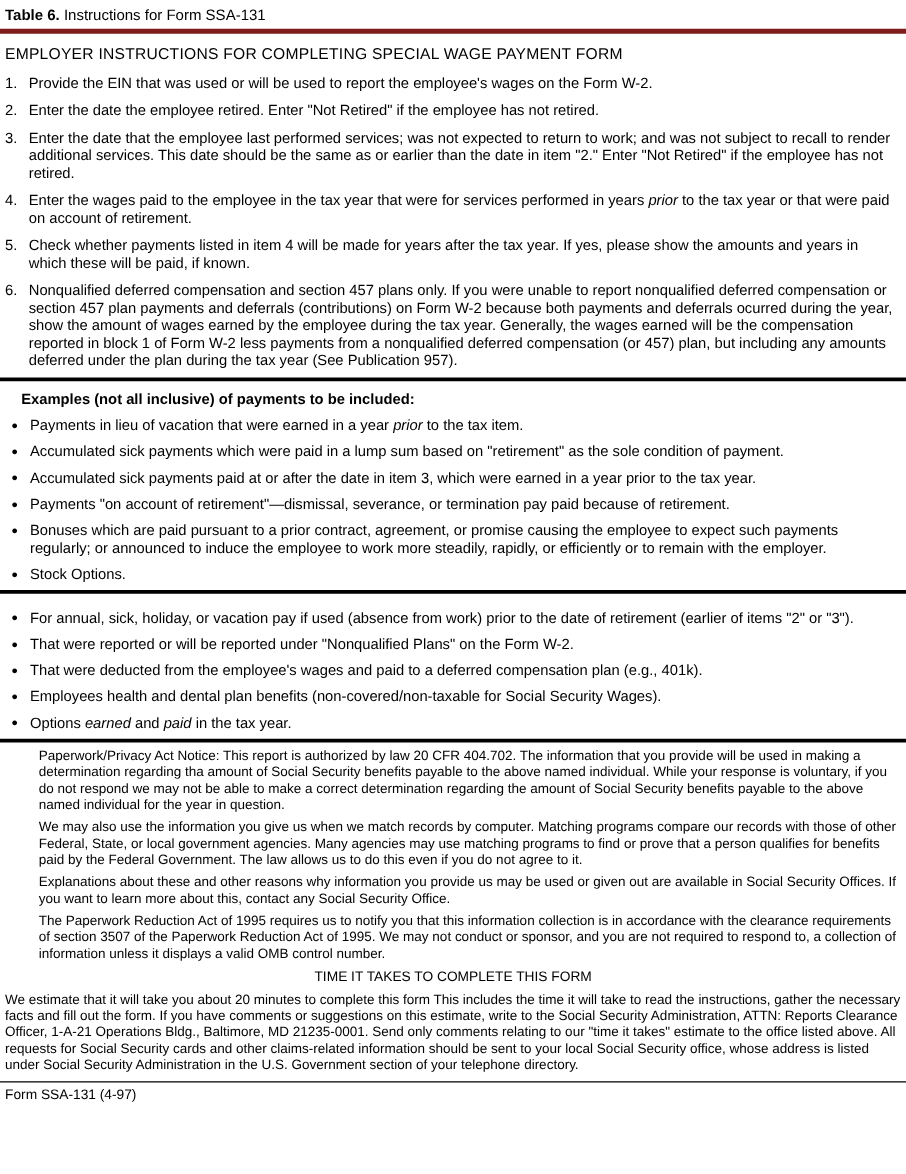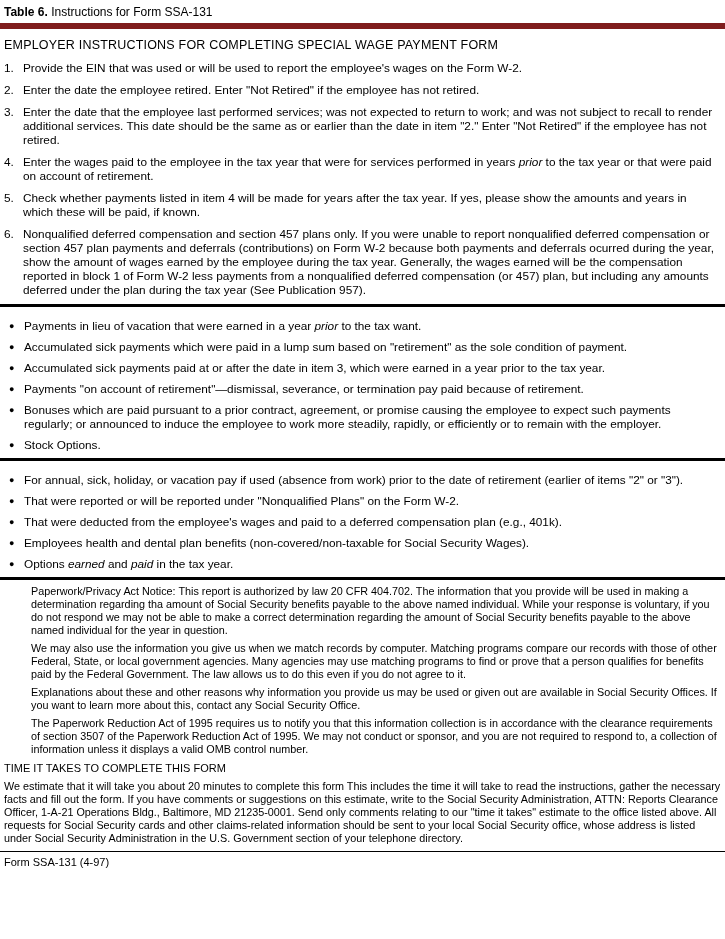--- a/index.html
+++ b/index.html
@@ -9,21 +9,21 @@
     margin: 0; overflow: hidden;
     color: #000;
     font-family: "Liberation Sans", sans-serif;
     -webkit-font-smoothing: antialiased;
   }
   .page { width: 725px; height: 939px; background: #fff; }
 
   .doc-title {
     font-size: 12px; line-height: 14px;
     padding: 5px 4px 4px 4px;
-    border-bottom: 6px solid #7f1d1d;
+    border-bottom: 4px solid #7f1d1d;
   }
   .doc-title .t-bold { font-weight: bold; }
 
   .top-content { padding: 6px 4px 0 4px; }
   .main-heading {
     font-size: 12.5px; line-height: 15px;
     font-weight: normal;
     letter-spacing: 0.2px;
     margin-top: 3px;
   }
@@ -49,21 +49,21 @@
     padding-left: 5px;
     font-size: 9px; line-height: 14px;
   }
   .bullet-item .btext { flex: 1; padding-right: 2px; }
 
   .notices { padding: 5px 4px 0 4px; }
   .notice-para { font-size: 10.8px; line-height: 13px; margin-top: 5px; margin-left: 27px; }
   .notice-para:first-child { margin-top: 0; }
   .time-heading {
     font-size: 11px; line-height: 13px;
-    font-weight: normal; margin-top: 6px;
+    font-weight: normal; margin-top: 6px; text-align: center;
   }
   .estimate-para { font-size: 10.8px; line-height: 13px; margin-top: 5px; }
 
   .footer-rule { margin-top: 6px; }
   .doc-footer { font-size: 11px; line-height: 13px; padding: 4px 4px 0 4px; }
 
   b { font-weight: normal; }
   i { font-style: italic; }
 </style>
 </head>
@@ -101,24 +101,25 @@
         <div class="num-item">
           <span class="num">6.</span>
           <div class="itext"><b>Nonqualified deferred compensation and section 457 plans only.</b><span> If you were unable to report nonqualified deferred compensation or section 457 plan payments and deferrals (contributions) on Form W-2 because both payments and deferrals ocurred during the year, show the amount of wages </span><b>earned</b><span> by the employee during the tax year. Generally, the wages earned will be the compensation reported in block 1 of Form W-2 less payments from a nonqualified deferred compensation (or 457) plan, but including any amounts deferred under the plan during the tax year (See Publication 957).</span></div>
         </div>
       </div>
   </div>
 
   <div class="rule-thick"></div>
 
   <div class="bullet-section">
+    <div class="section-heading">Examples (not all inclusive) of payments to be included:</div>
     <div class="bullet-list">
         <div class="bullet-item">
           <span class="bullet">●</span>
-          <div class="btext"><span>Payments in lieu of vacation that were earned in a year </span><i>prior</i><span> to the tax want.</span></div>
+          <div class="btext"><span>Payments in lieu of vacation that were earned in a year </span><i>prior</i><span> to the tax item.</span></div>
         </div>
         <div class="bullet-item">
           <span class="bullet">●</span>
           <div class="btext"><span>Accumulated sick payments which were paid in a lump sum based on "retirement" as the sole condition of payment.</span></div>
         </div>
         <div class="bullet-item">
           <span class="bullet">●</span>
           <div class="btext"><span>Accumulated sick payments paid at or after the date in item 3, which were earned in a year prior to the tax year.</span></div>
         </div>
         <div class="bullet-item">

